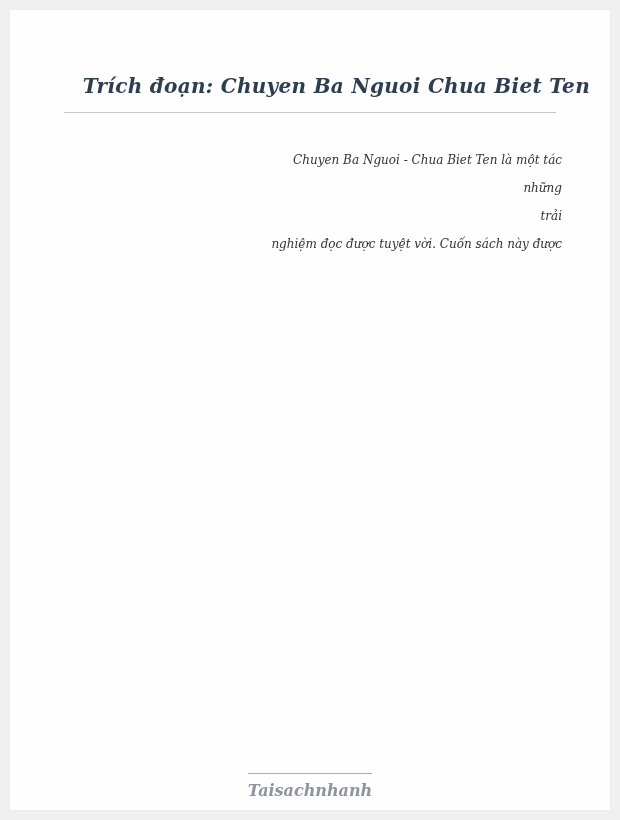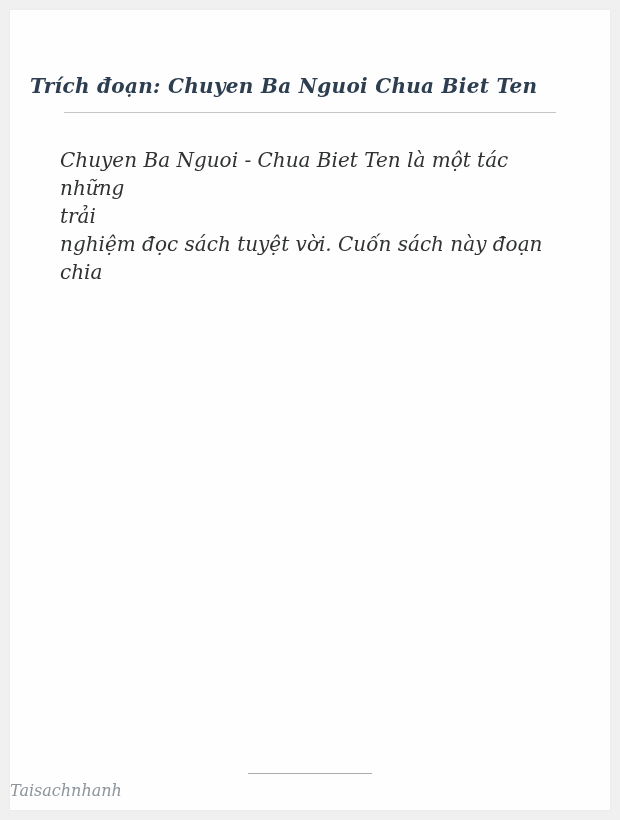--- a/index.html
+++ b/index.html
@@ -15,51 +15,54 @@
     position: absolute;
     left: 10px;
     top: 10px;
     width: 600px;
     height: 800px;
     background: #fefefe;
     box-shadow: 0 0 2px rgba(0,0,0,0.06);
   }
   .title {
     margin: 64px 20px 0 20px;
-    text-align: left;
+    text-align: right;
     font-family: "DejaVu Serif", serif;
     font-style: italic;
     font-weight: bold;
     font-size: 20px;
     letter-spacing: 0.3px;
     color: #2c3e50;
   }
   .title-divider {
     border: none;
     border-top: 1px solid #c3c6c9;
     width: 492px;
     margin: 14px auto 0 auto;
   }
   .excerpt {
     margin: 33px 48px 0 50px;
   }
   .excerpt p {
     margin: 0;
     font-family: "DejaVu Serif", serif;
     font-style: italic;
-    font-size: 20px;
+    font-size: 12px;
     line-height: 28px;
     color: #303233;
     white-space: nowrap;
+    text-align: right;
   }
   .footer {
     position: absolute;
     left: 0;
     right: 0;
     bottom: 10px;
+    text-align: center;
+    font-weight: bold;
   }
   .footer-divider {
     border: none;
     border-top: 1px solid #a9adb2;
     width: 124px;
     margin: 0 auto 7px auto;
   }
   .footer-brand {
     font-family: "DejaVu Serif", serif;
     font-style: italic;
@@ -73,22 +76,21 @@
 <div class="page">
 
   <h1 class="title">Trích đoạn: Chuyen Ba Nguoi Chua Biet Ten</h1>
 
   <hr class="title-divider">
 
   <div class="excerpt">
     <p>Chuyen Ba Nguoi - Chua Biet Ten là một tác</p>
     <p>những</p>
     <p>trải</p>
-    <p>nghiệm đọc sách tuyệt vời. Cuốn sách này đoạn</p>
-    <p>chia</p>
+    <p>nghiệm đọc được tuyệt vời. Cuốn sách này được</p>
   </div>
 
   <div class="footer">
     <hr class="footer-divider">
     <div class="footer-brand">Taisachnhanh</div>
   </div>
 
 </div>
 
 </body></html>

